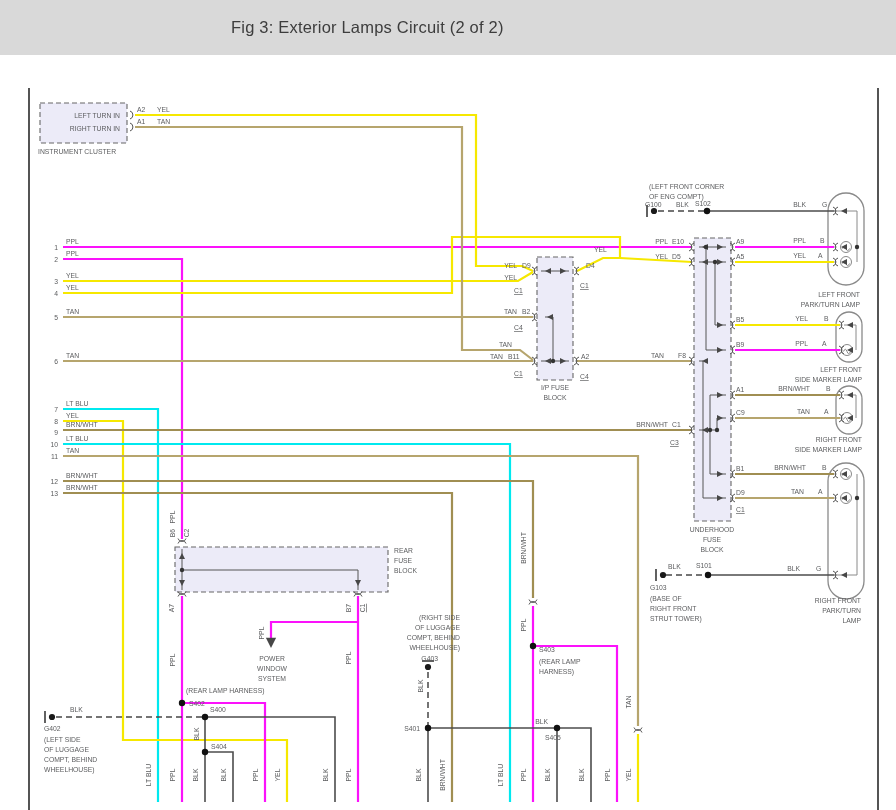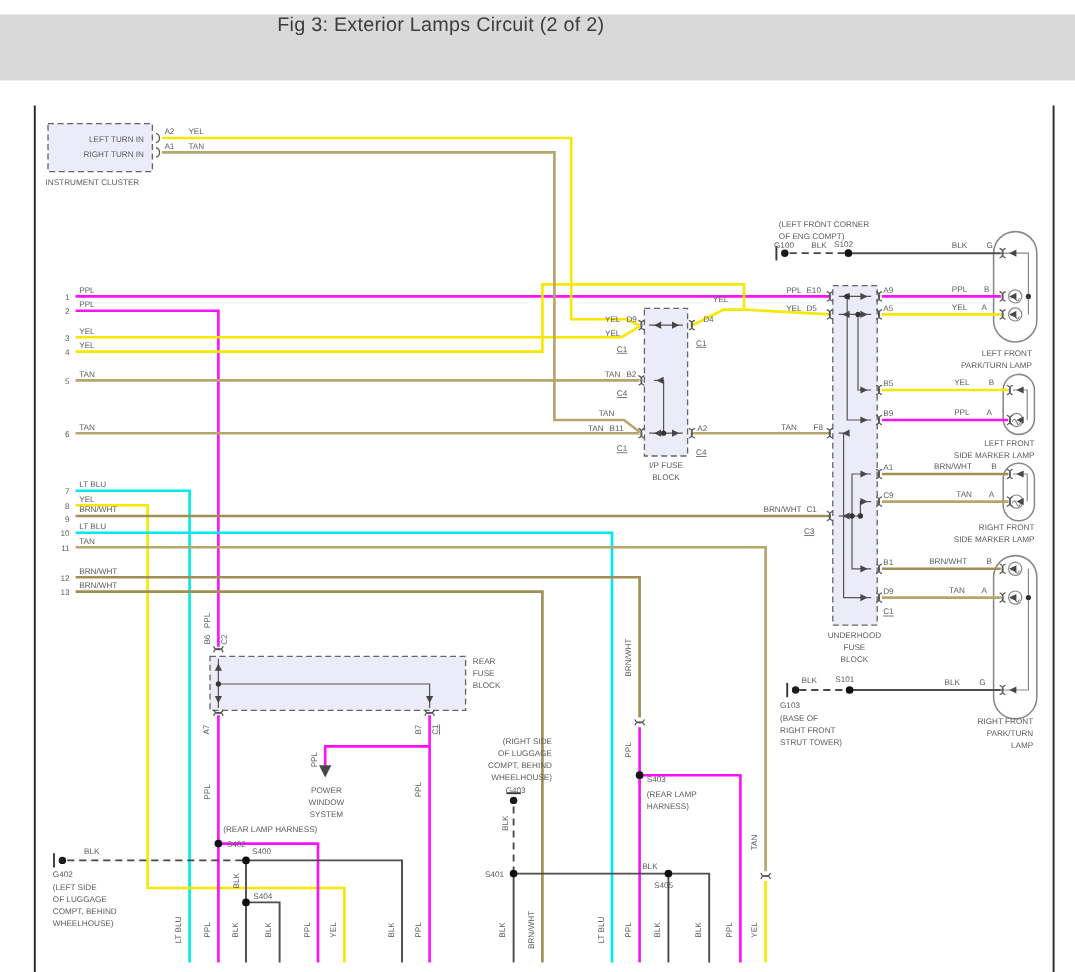--- a/index.html
+++ b/index.html
@@ -1,17 +1,17 @@
 <!DOCTYPE html>
 <html><head>
 <meta charset="utf-8">
 <style>
   html,body{margin:0;padding:0}
   body{width:896px;height:810px;background:#ffffff;font-family:"Liberation Sans",sans-serif;position:relative;overflow:hidden}
-  .header{position:absolute;top:12px;left:0;width:896px;height:55px;background:#d9d9d9;display:flex;align-items:flex-start}
+  .header{position:absolute;top:0;left:0;width:896px;height:55px;background:#d9d9d9;display:flex;align-items:center}
   .header span{margin-left:231px;font-size:16.5px;color:#3d3d3d;letter-spacing:.2px}
   svg{position:absolute;top:0;left:0}
   svg text{font-family:"Liberation Sans",sans-serif;fill:#5b5c5e}
 </style>
 </head>
 <body>
 
 <div class="header">
   <span>Fig 3: Exterior Lamps Circuit (2 of 2)</span>
 </div>

